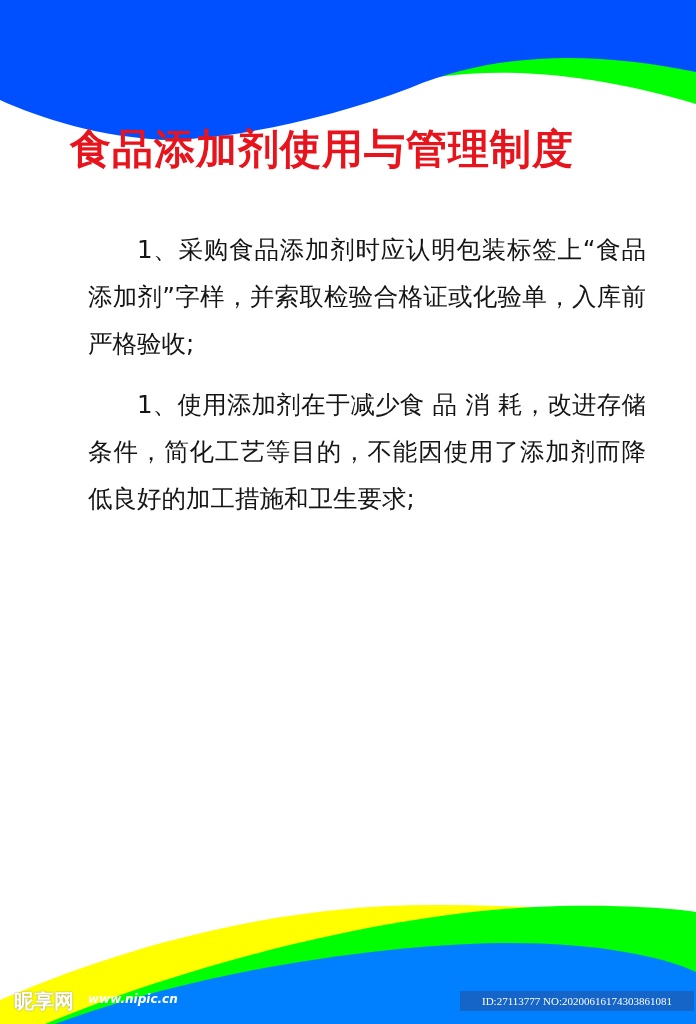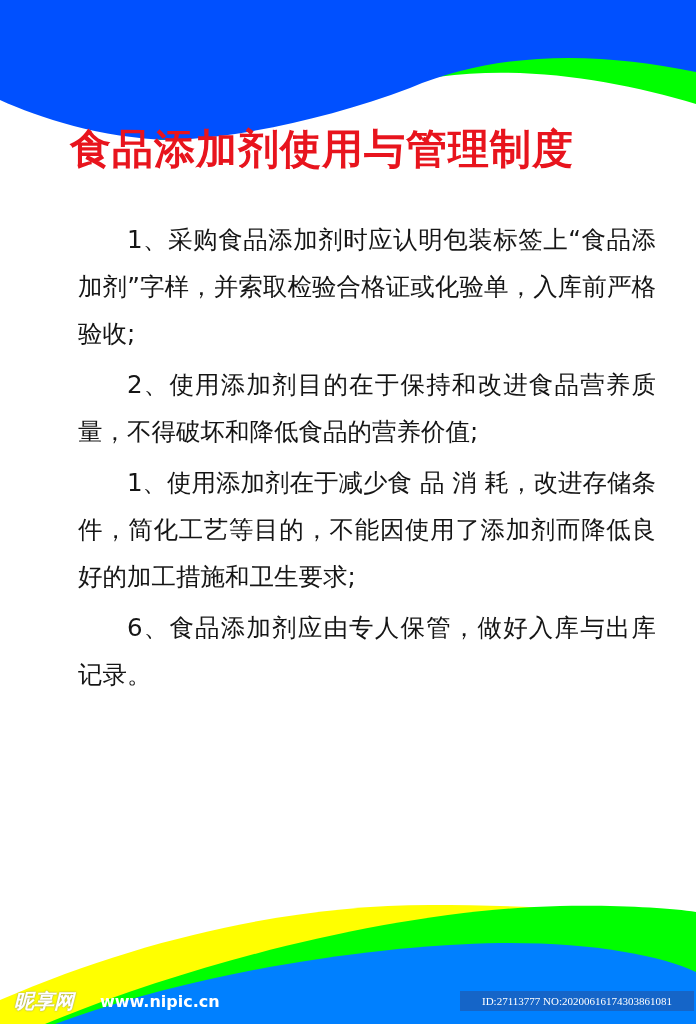--- a/index.html
+++ b/index.html
@@ -1,41 +1,39 @@
 <!DOCTYPE html>
 <html><head>
 <meta charset="utf-8">
 <style>
   html, body { margin: 0; padding: 0; }
   body { width: 696px; height: 1024px; position: relative; overflow: hidden; background: #ffffff; font-family: "DejaVu Sans", "Liberation Sans", sans-serif; }
   .bg-svg { position: absolute; left: 0; top: 0; width: 696px; height: 1024px; z-index: 0; }
   .title { position: absolute; left: 0; top: 122px; width: 644px; text-align: center; color: #e8141d; font-size: 41px; font-weight: bold; letter-spacing: 1px; z-index: 2; font-family: "DejaVu Sans", sans-serif; }
   .content { position: absolute; left: 74px; top: 212px; width: 586px; z-index: 2; color: #151515; font-size: 24.5px; line-height: 47px; }
-  .para { margin: 4px; text-indent: 49px; text-align: justify; }
-  .watermark-logo { position: absolute; left: 14px; top: 988px; z-index: 3; font-size: 20px; font-weight: bold; font-style: italic; color: #ffffff; text-shadow: 0 0 2px #8a8a8a; }
-  .watermark-url { position: absolute; left: 100px; top: 992px; z-index: 3; font-size: 16px; font-weight: bold; color: #ffffff; }
+  .para { margin: 14px; text-indent: 49px; text-align: justify; }
+  .watermark-logo { position: absolute; left: 14px; top: 988px; z-index: 3; font-size: 20px; font-weight: bold; color: #ffffff; text-shadow: 0 0 2px #8a8a8a; }
+  .watermark-url { position: absolute; left: 88px; top: 992px; z-index: 3; font-size: 12px; font-weight: bold; font-style: italic; color: #ffffff; }
   .watermark-id { position: absolute; left: 460px; top: 991px; z-index: 3; background: #1565c8; color: #ffffff; font-size: 11px; padding: 4px 22px; white-space: nowrap; font-family: Liberation Serif, serif; }
 </style>
 </head>
 <body>
 
 <svg class="bg-svg" viewBox="0 0 696 1024" xmlns="http://www.w3.org/2000/svg">
 
   <path d="M0,0 L696,0 L696,104 C600,75 480,58 380,90 C300,118 200,140 160,140 L0,90 Z" fill="#00ff00"></path>
   <path d="M0,0 L696,0 L696,72 C600,52 500,50 410,88 C330,118 240,138 170,140 C100,138 40,118 0,100 Z" fill="#0050ff"></path>
 
   <path d="M0,1000 C150,935 300,905 430,905 C530,905 640,912 696,920 L696,1024 L0,1024 Z" fill="#ffff00"></path>
   <path d="M45,1024 C200,960 400,910 560,906 C620,905 670,908 696,912 L696,1024 Z" fill="#00ff00"></path>
   <path d="M55,1024 C200,970 380,945 500,943 C590,942 660,955 696,972 L696,1024 Z" fill="#0080ff"></path>
 </svg>
 
 <div class="title">食品添加剂使用与管理制度</div>
 
 <div class="content">
   <p class="para">1、采购食品添加剂时应认明包装标签上“食品添加剂”字样，并索取检验合格证或化验单，入库前严格验收;</p>
-  <p class="para">2、使用添加剂目的在于保持和改进食品营养质量，不得破坏和降低食品的营养价值;</p>
   <p class="para">1、使用添加剂在于减少食 品 消 耗，改进存储条件，简化工艺等目的，不能因使用了添加剂而降低良好的加工措施和卫生要求;</p>
-  <p class="para">6、食品添加剂应由专人保管，做好入库与出库记录。</p>
 </div>
 
 <div class="watermark-logo">昵享网</div>
 <div class="watermark-url">www.nipic.cn</div>
 <div class="watermark-id">ID:27113777 NO:20200616174303861081</div>
 
 </body></html>

